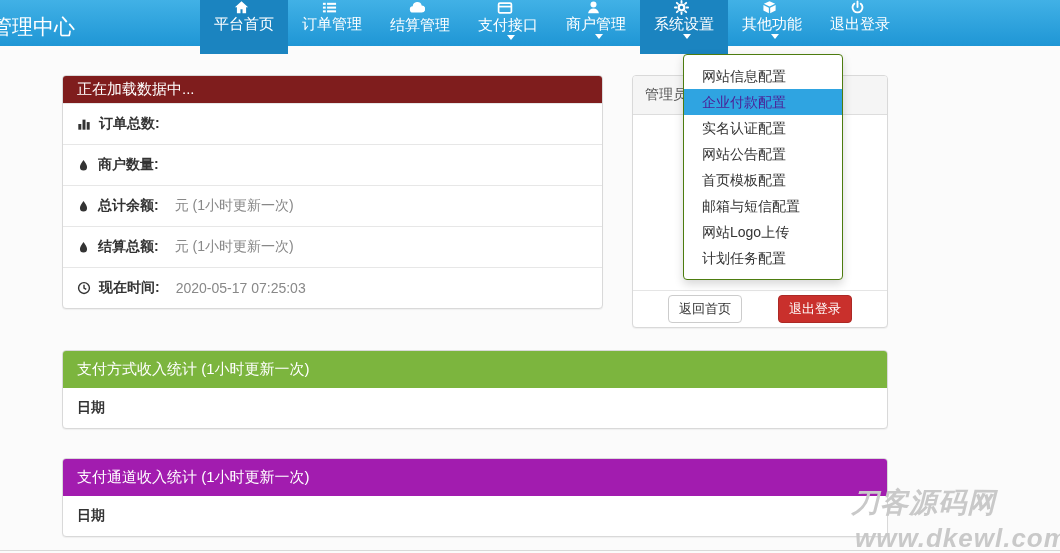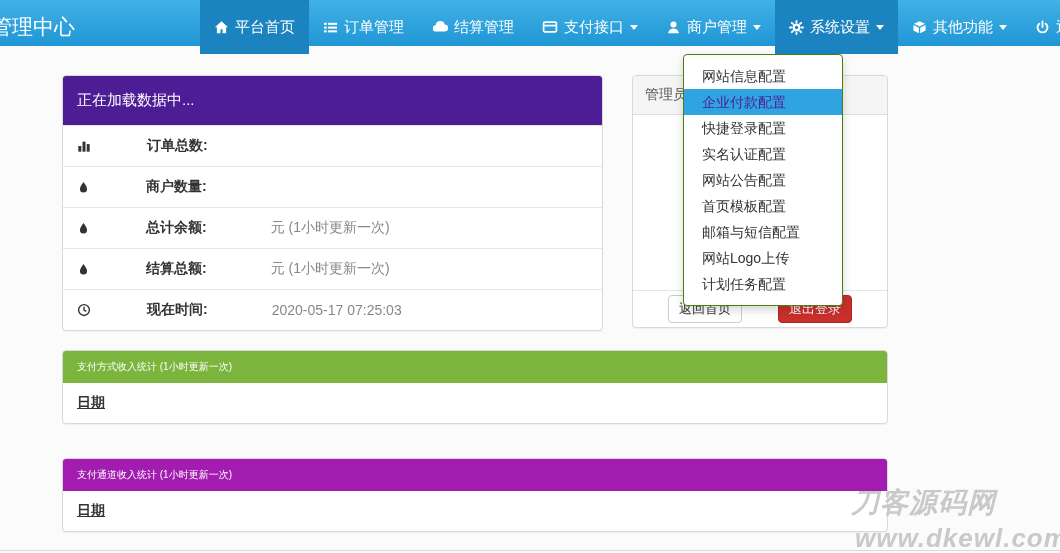--- a/index.html
+++ b/index.html
@@ -16,21 +16,21 @@
     background:linear-gradient(180deg,#41b1e6 0%,#1f96d5 100%);
     z-index:50;
   }
   .brand {
     position:absolute; left:-9px; top:0; height:54px; line-height:54px;
     color:#fff; font-size:21px; white-space:nowrap;
   }
   .nav-menu { position:absolute; left:200px; top:0; height:54px; display:flex; }
   .nav-item {
     display:flex; align-items:center; height:54px; padding:0 14px;
-    color:#fff; font-size:15px; cursor:pointer; white-space:nowrap;
+    color:#fff; font-size:15px; cursor:pointer; white-space:nowrap;flex-direction:column;
   }
   .nav-item.active { background:#1b84c0; }
   .nav-item .icon { display:inline-flex; margin-right:6px; }
   .caret {
     display:inline-block; margin-left:6px;
     width:0; height:0; border-left:4px solid transparent;
     border-right:4px solid transparent; border-top:5px solid #fff;
   }
   svg { display:block; }
 
@@ -48,26 +48,26 @@
 
   
   .panel {
     position:absolute; background:#fff; border:1px solid #d9d9d9;
     border-radius:4px; box-shadow:0 1px 1px rgba(0,0,0,.05);
   }
 
   
   .stats-panel { left:62px; top:75px; width:541px; }
   .stats-header {
-    background:#4c1d95; color:#fff; font-size:15px;
-    padding:15px 14px; border-radius:3px 3px 0 0;
+    background:#7f1d1d; color:#fff; font-size:15px;
+    padding:4px 14px; border-radius:3px 3px 0 0;
   }
   .stat-row {
     display:flex; align-items:center; height:41px; padding:0 14px;
-    border-top:1px solid #e7e7e7; font-size:14px;gap:48px;
+    border-top:1px solid #e7e7e7; font-size:14px;
   }
   .stat-row:first-of-type { border-top:none; }
   .stat-row .icon { display:inline-flex; color:#333; }
   .stat-row .label { font-weight:bold; color:#333; margin-left:8px; }
   .stat-row .value { color:#888; margin-left:16px; }
 
   
   .admin-panel { left:632px; top:75px; width:256px; height:253px; }
   .admin-header {
     background:#f5f5f5; color:#555; font-size:14px;
@@ -84,25 +84,25 @@
     white-space:nowrap;
   }
   .btn-default { background:#fff; border:1px solid #ccc; color:#333; }
   .btn-danger { background:#c9302c; border:1px solid #ac2925; color:#fff; }
 
   
   .wide-panel { left:62px; width:826px; }
   .pay-method-panel { top:350px; }
   .pay-channel-panel { top:458px; }
   .wide-header {
-    color:#fff; font-size:10px; padding:9px 14px; border-radius:3px 3px 0 0;
+    color:#fff; font-size:15px; padding:9px 14px; border-radius:3px 3px 0 0;
   }
   .wide-header.green { background:#7cb53e; }
   .wide-header.orange { background:#a21caf; }
-  .wide-body { padding:11px 14px; font-size:14px; font-weight:bold; color:#333;text-decoration:underline; }
+  .wide-body { padding:11px 14px; font-size:14px; font-weight:bold; color:#333; }
 
   
   .watermark { position:absolute; z-index:200; color:#c9c9c9; font-weight:bold; font-style:italic; white-space:nowrap; }
   .watermark-cn { left:851px; top:484px; font-size:28px; letter-spacing:1px; }
   .watermark-url { left:855px; top:523px; font-size:26px; letter-spacing:1px; }
 
   .bottom-line { position:absolute; left:0; top:550px; width:1060px; height:1px; background:#d9d9d9; }
 </style>
 </head>
 <body>
@@ -207,21 +207,20 @@
       </span>
       <span>退出登录</span>
     </div>
 
   </div>
 </div>
 
 <div class="dropdown">
   <div class="dropdown-item">网站信息配置</div>
   <div class="dropdown-item active">企业付款配置</div>
-  <div class="dropdown-item">快捷登录配置</div>
   <div class="dropdown-item">实名认证配置</div>
   <div class="dropdown-item">网站公告配置</div>
   <div class="dropdown-item">首页模板配置</div>
   <div class="dropdown-item">邮箱与短信配置</div>
   <div class="dropdown-item">网站Logo上传</div>
   <div class="dropdown-item">计划任务配置</div>
 </div>
 
 <div class="panel stats-panel">
   <div class="stats-header">正在加载数据中...</div>

